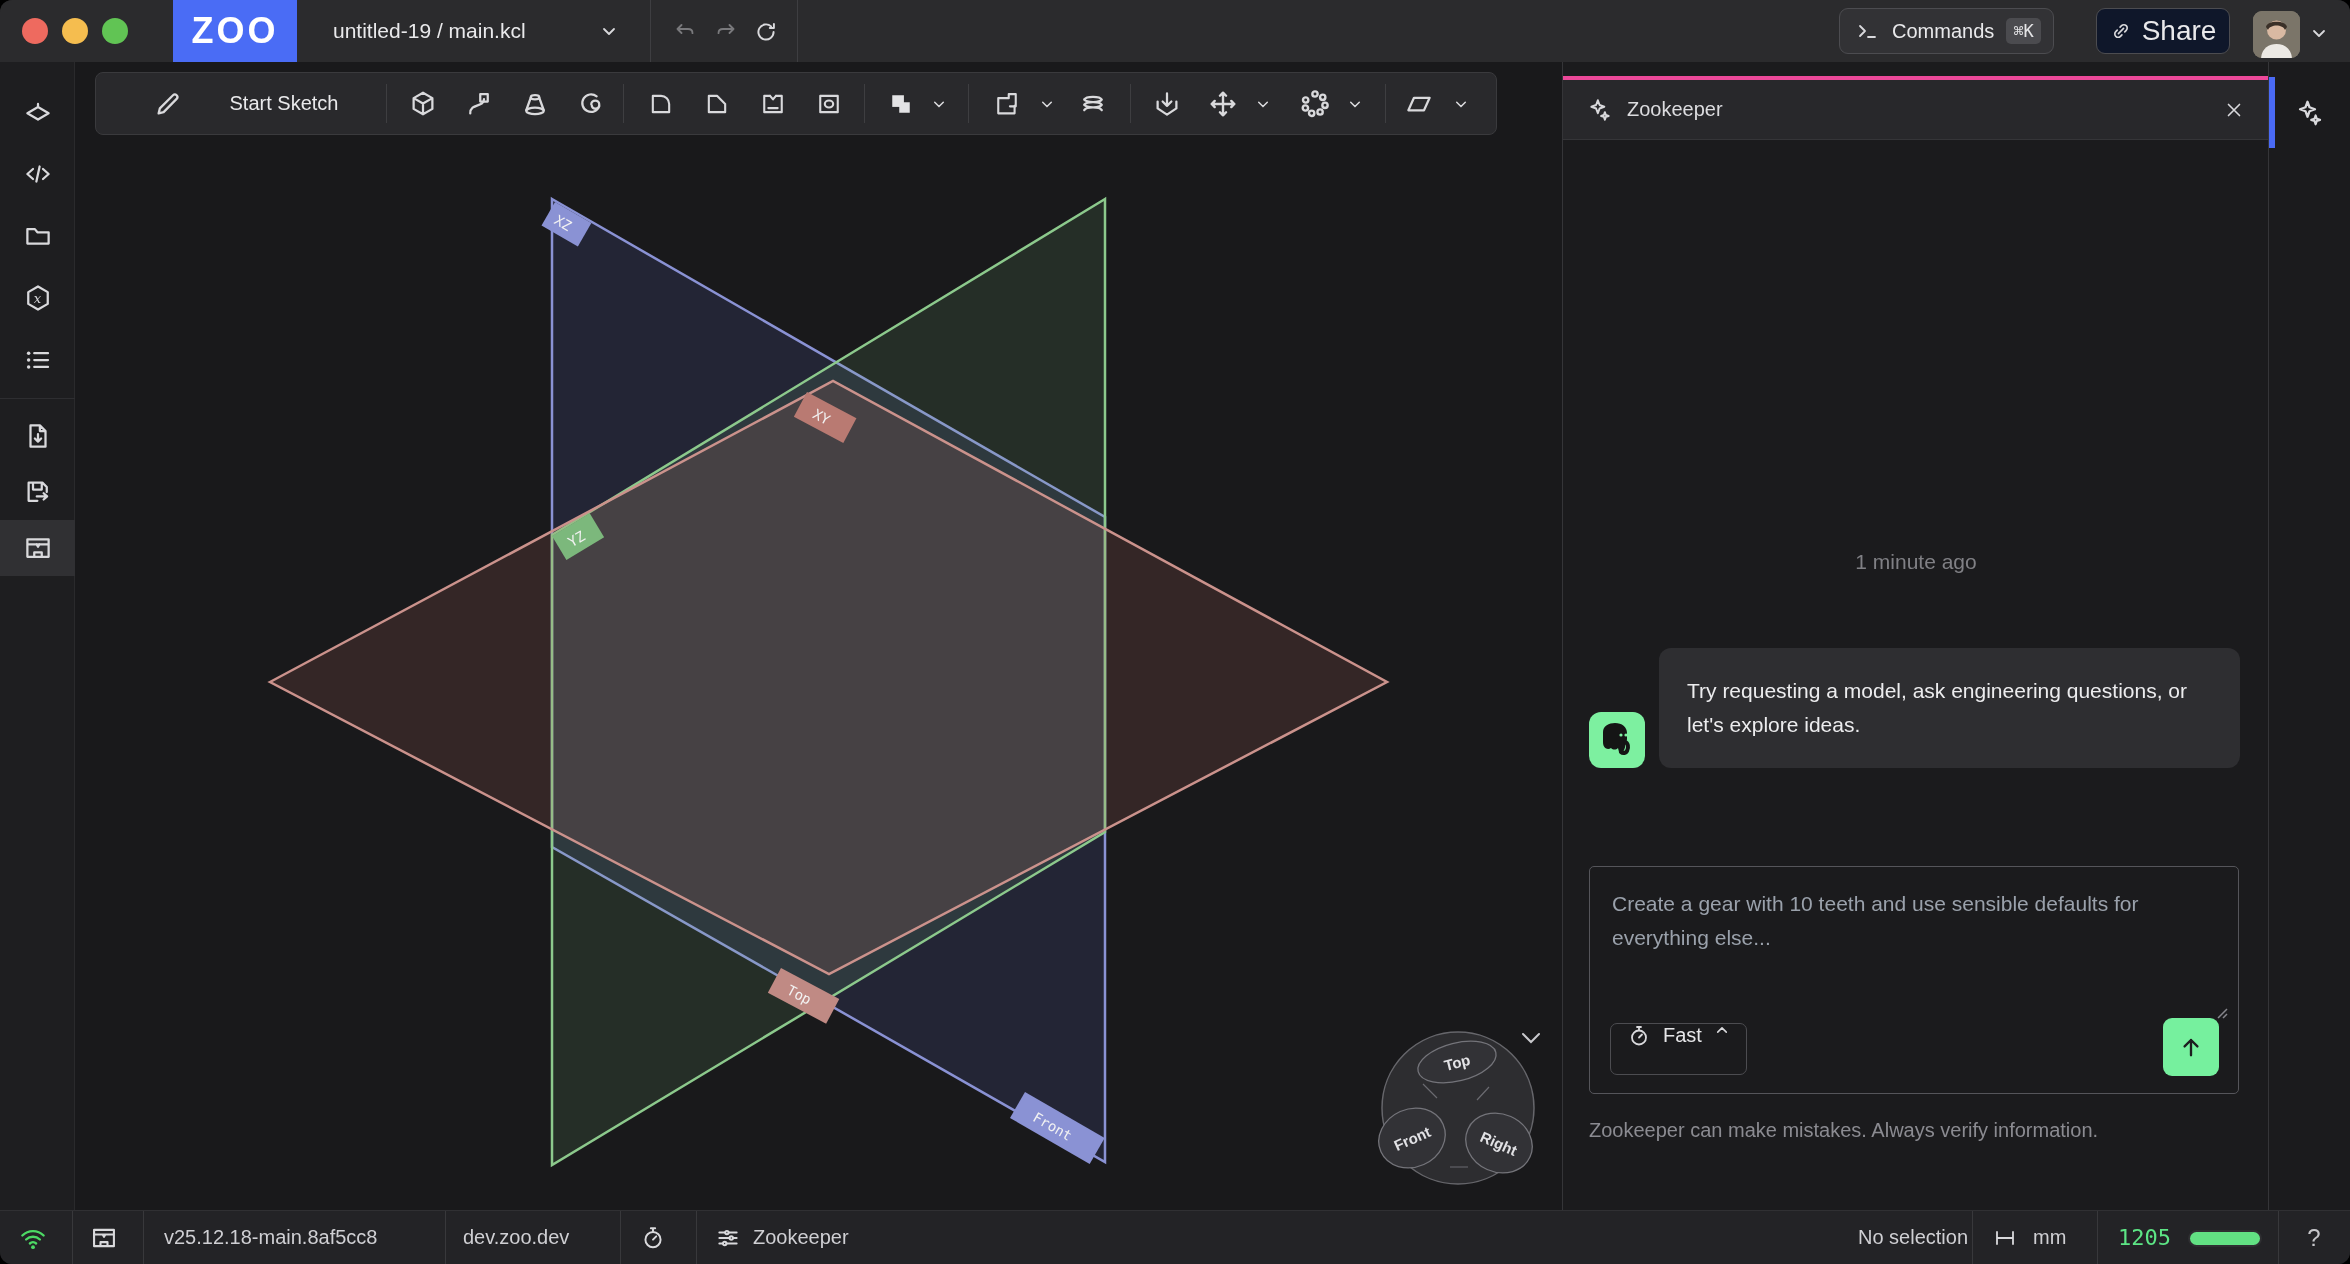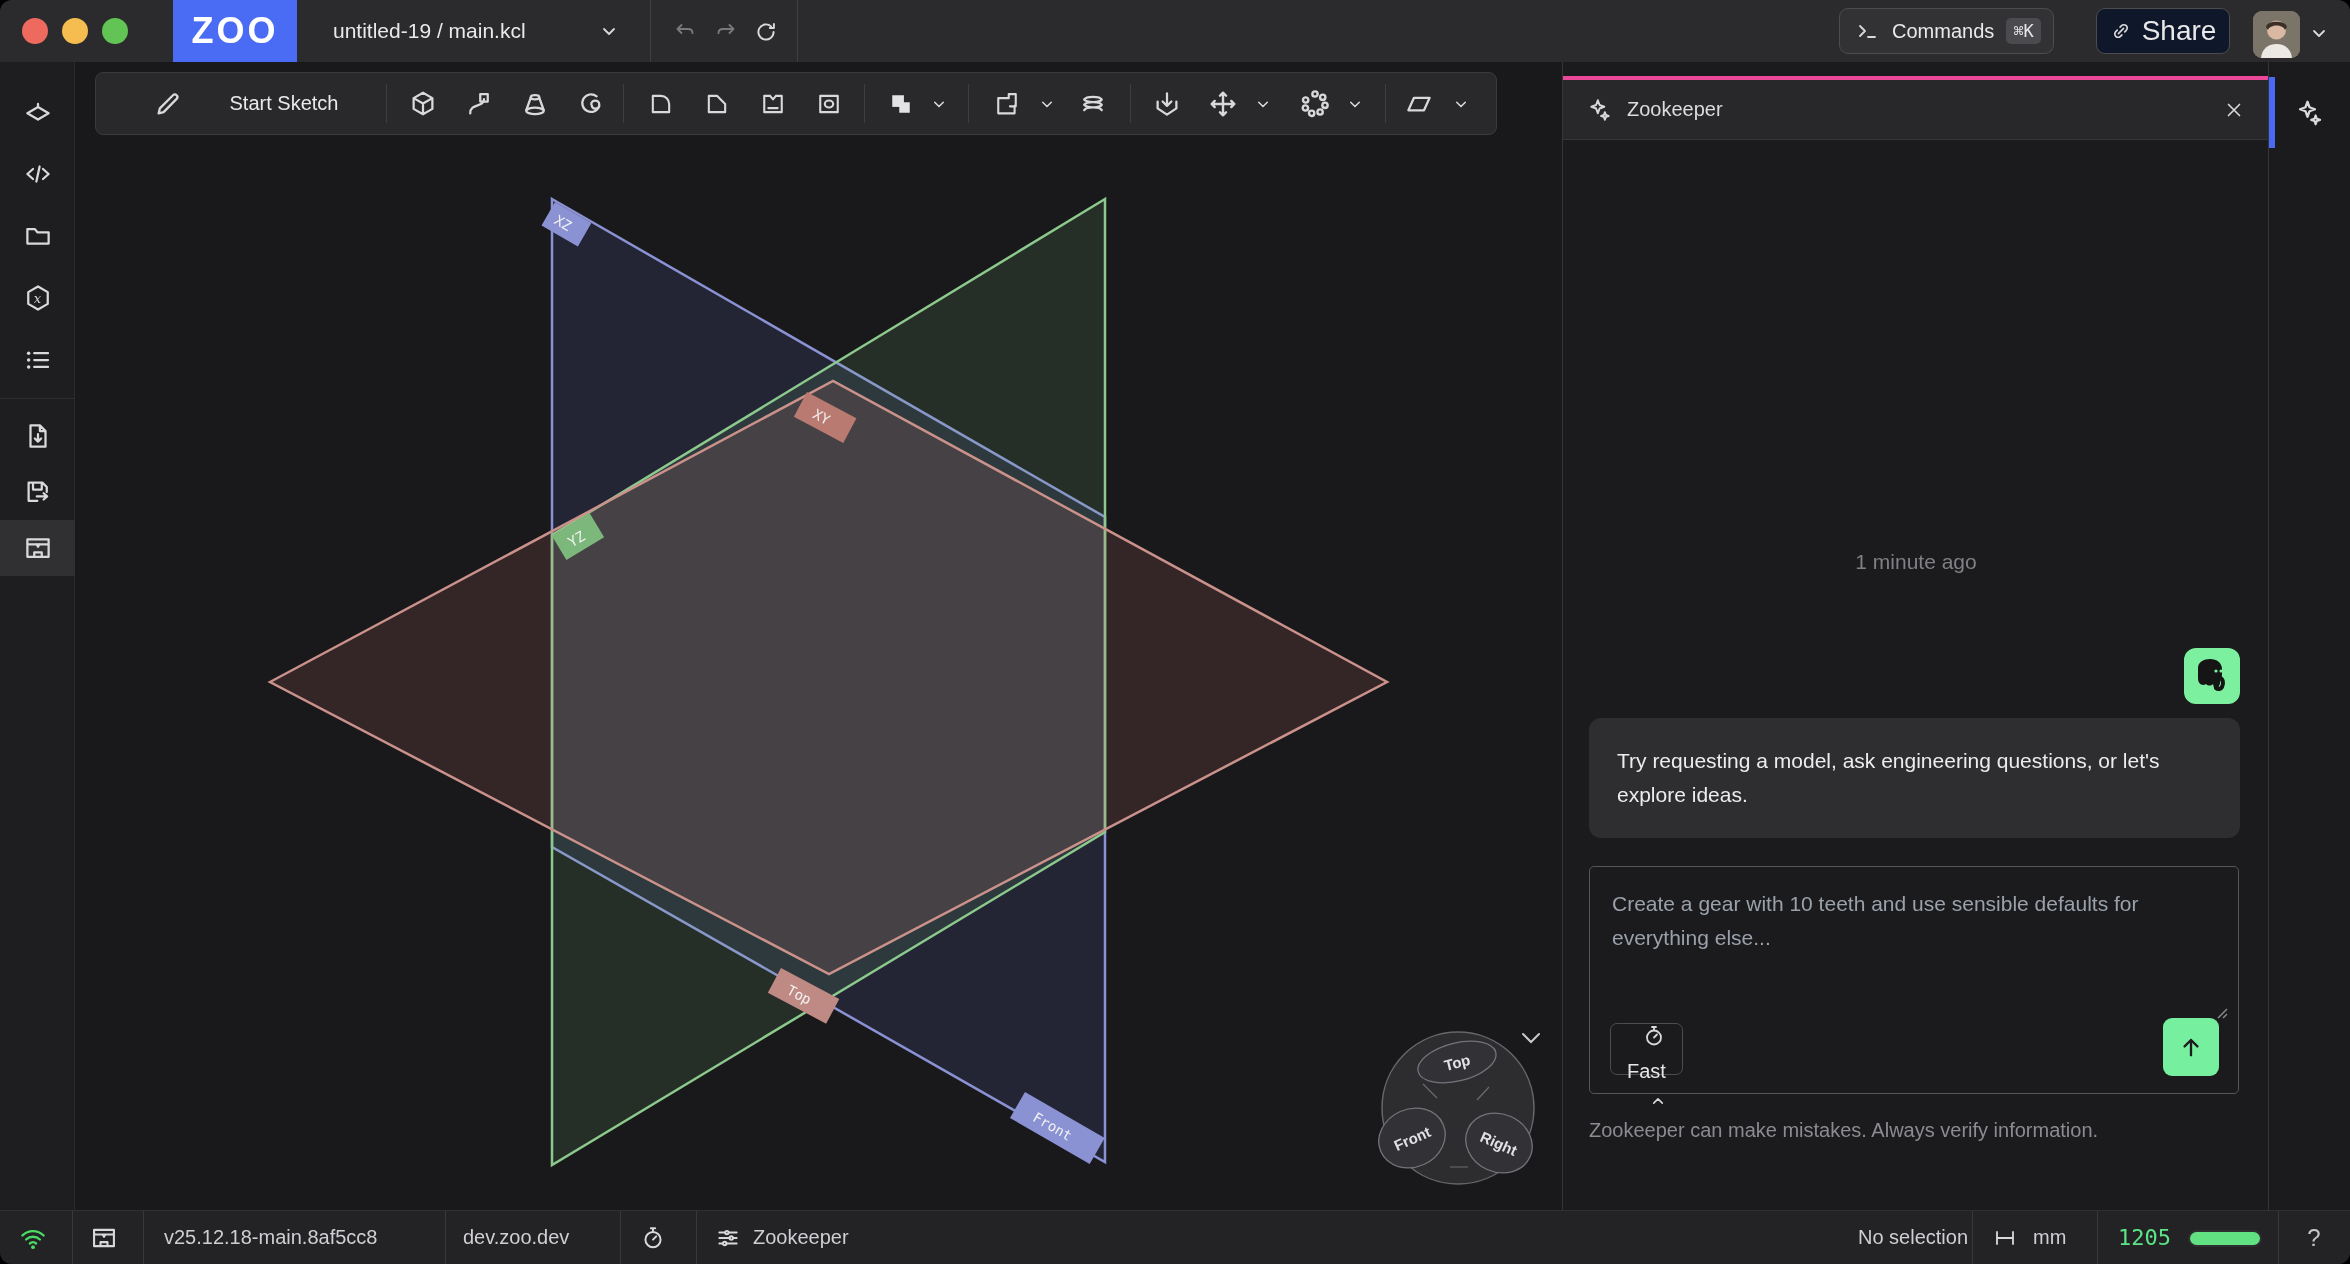--- a/index.html
+++ b/index.html
@@ -46,28 +46,28 @@
 
   .scene { position:absolute; left:0; top:0; }
   .plane-label { font-family:"DejaVu Sans Mono",monospace; font-size:14px; fill:#f2f2f2; }
 
   
   .panel { position:relative; width:706px; flex:none; background:#1b1b1d; border-left:1px solid #353538; }
   .panel-header { position:absolute; left:0; top:14px; width:706px; height:64px; background:#28282b; border-top:4px solid #ec4899;
                   border-bottom:1px solid #353538; display:flex; align-items:center; padding:0 24px; gap:14px; }
   .panel-title { color:#dcdcdf; font-size:20px; flex:1; }
   .timestamp { position:absolute; left:0; top:488px; width:706px; text-align:center; color:#808085; font-size:21px; }
-  .msg-row { position:absolute; left:26px; top:586px; right:28px; display:flex; align-items:flex-end; gap:14px;flex-direction:column; }
+  .msg-row { position:absolute; left:26px; top:586px; right:28px; display:flex; align-items:flex-end; gap:14px; }
   .bot-avatar { width:56px; height:56px; border-radius:12px; background:#7df0a0; flex:none; display:flex; align-items:center; justify-content:center; }
   .bubble { background:#2e2e31; border-radius:12px; padding:26px 28px; color:#ececee; font-size:21px; line-height:1.62; flex:1; }
   .input-box { position:absolute; left:26px; top:804px; width:650px; height:228px; border:1px solid #55555a; border-radius:5px; background:transparent; }
   .placeholder { position:absolute; left:22px; top:20px; right:40px; color:#9aa1ab; font-size:21px; line-height:1.6; }
   .resize-h { position:absolute; right:8px; bottom:72px; }
-  .fast-btn { position:absolute; left:20px; bottom:18px; height:52px; padding:0 16px; display:flex; align-items:flex-end; gap:12px;
-              border:1px solid #4c4c50; border-radius:7px; color:#e6e6e8; font-size:20px; background:transparent;flex-direction:column; }
+  .fast-btn { position:absolute; left:20px; bottom:18px; height:52px; padding:0 16px; display:flex; align-items:flex-start; gap:12px;
+              border:1px solid #4c4c50; border-radius:7px; color:#e6e6e8; font-size:20px; background:transparent; }
   .send-btn { position:absolute; right:19px; bottom:17px; width:56px; height:58px; border-radius:9px; background:#76f09e; border:none;
               display:flex; align-items:center; justify-content:center; }
   .disclaimer { position:absolute; left:26px; top:1052px; width:560px; color:#8b8b91; font-size:20px; line-height:1.6; }
 
   
   .right-rail { position:relative; width:82px; flex:none; background:#1b1b1d; border-left:1px solid #353538; }
   .rail-active-bar { position:absolute; left:0; top:15px; width:6px; height:71px; background:#4a6af5; }
   .right-rail-item { position:absolute; left:0; top:22px; width:82px; height:58px; display:flex; align-items:center; justify-content:center; }
 
   

